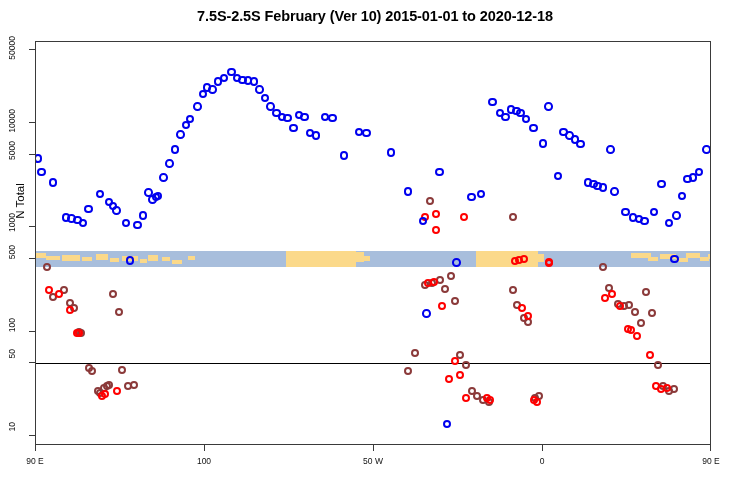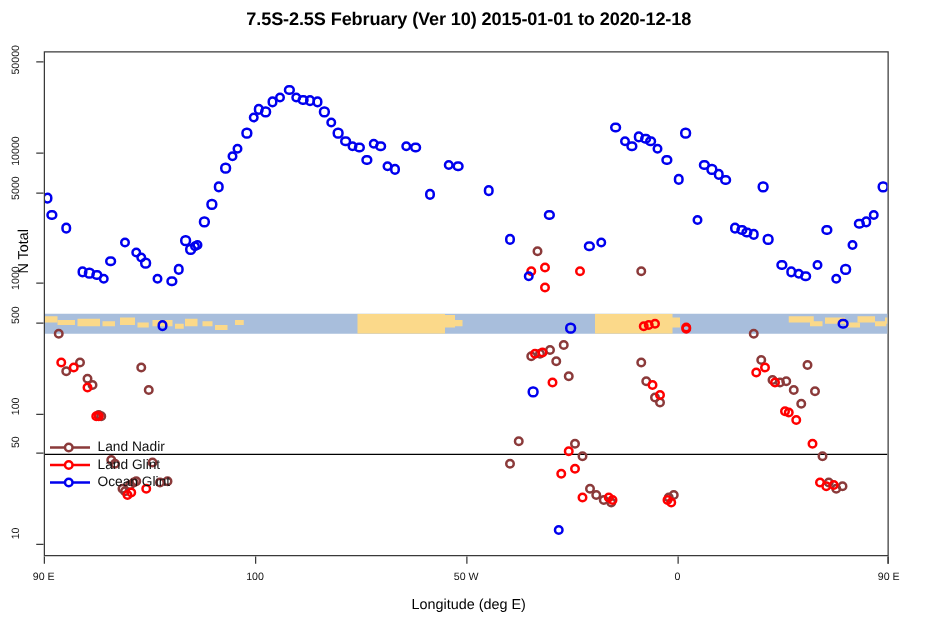--- a/index.html
+++ b/index.html
@@ -55,21 +55,20 @@
   .leg-text{font-size:11px;color:#111;white-space:nowrap;}
 </style>
 </head>
 <body>
 
 <div id="root">
 
   <div id="chart-title">7.5S-2.5S February (Ver 10)   2015-01-01 to 2020-12-18</div>
 
   <div id="ylabel">N Total</div>
-  <div id="xlabel">Longitude (deg E)</div>
 
   <div id="yticks-holder">
       <div class="ytick-line" style="left: 29px; top: 49.2552px;"></div>
       <div class="ytick-label" style="left: 0px; width: 26px; top: 43.2552px; height: 12px; text-align: right; transform: rotate(-90deg); transform-origin: center center;">50000</div>
       <div class="ytick-line" style="left: 29px; top: 122.127px;"></div>
       <div class="ytick-label" style="left: 0px; width: 26px; top: 116.127px; height: 12px; text-align: right; transform: rotate(-90deg); transform-origin: center center;">10000</div>
       <div class="ytick-line" style="left: 29px; top: 153.512px;"></div>
       <div class="ytick-label" style="left: 0px; width: 26px; top: 147.512px; height: 12px; text-align: right; transform: rotate(-90deg); transform-origin: center center;">5000</div>
       <div class="ytick-line" style="left: 29px; top: 226.384px;"></div>
       <div class="ytick-label" style="left: 0px; width: 26px; top: 220.384px; height: 12px; text-align: right; transform: rotate(-90deg); transform-origin: center center;">1000</div>
@@ -316,36 +315,13 @@
           <div class="pt ocean" style="left: 651.589px; top: 137.176px;"></div>
           <div class="pt ocean" style="left: 657.222px; top: 135.641px;"></div>
           <div class="pt ocean" style="left: 662.856px; top: 129.974px;"></div>
           <div class="pt ocean" style="left: 670.367px; top: 107.38px;"></div>
           <div class="pt ocean" style="left: 638.444px; top: 216.768px;"></div>
           <div class="pt ocean" style="left: 93.8889px; top: 218.616px;"></div>
         </div>
     </div>
   </div>
 
-  <div id="legend">
-      <div class="leg-row">
-        <div class="leg-mark">
-          <i style="background: rgb(139, 58, 58);"></i>
-          <b style="border: 2.3px solid rgb(139, 58, 58);"></b>
-        </div>
-        <div class="leg-text">Land Nadir</div>
-      </div>
-      <div class="leg-row">
-        <div class="leg-mark">
-          <i style="background: rgb(255, 0, 0);"></i>
-          <b style="border: 2.3px solid rgb(255, 0, 0);"></b>
-        </div>
-        <div class="leg-text">Land Glint</div>
-      </div>
-      <div class="leg-row">
-        <div class="leg-mark">
-          <i style="background: rgb(0, 0, 238);"></i>
-          <b style="border: 2.3px solid rgb(0, 0, 238);"></b>
-        </div>
-        <div class="leg-text">Ocean Glint</div>
-      </div>
-    </div>
 </div>
 
 </body></html>

